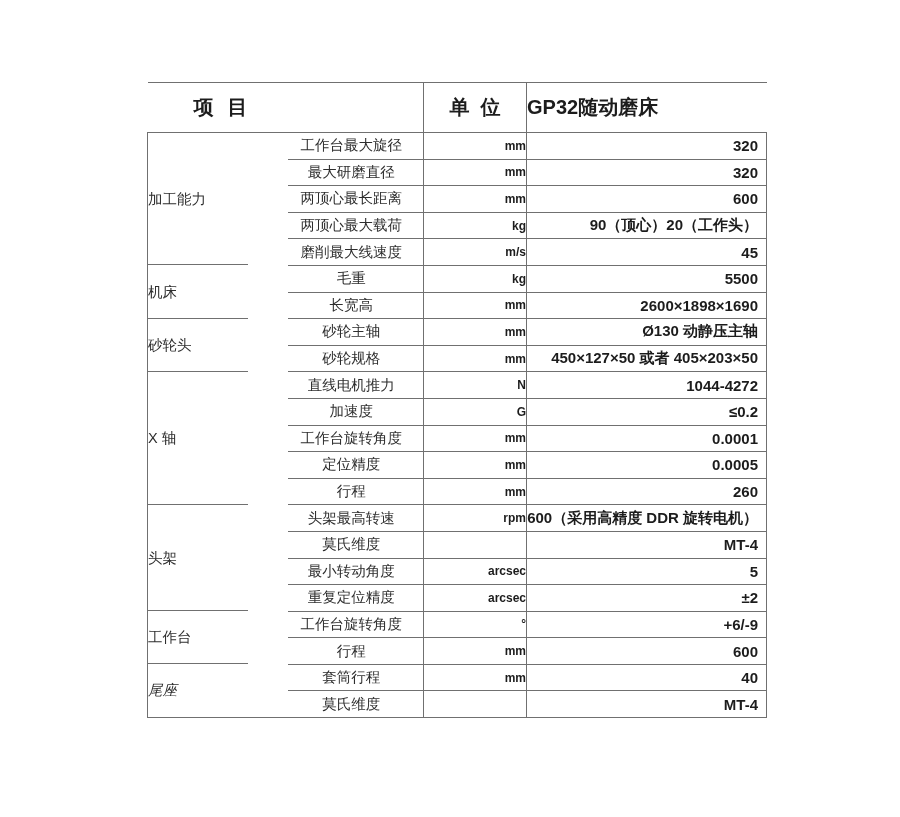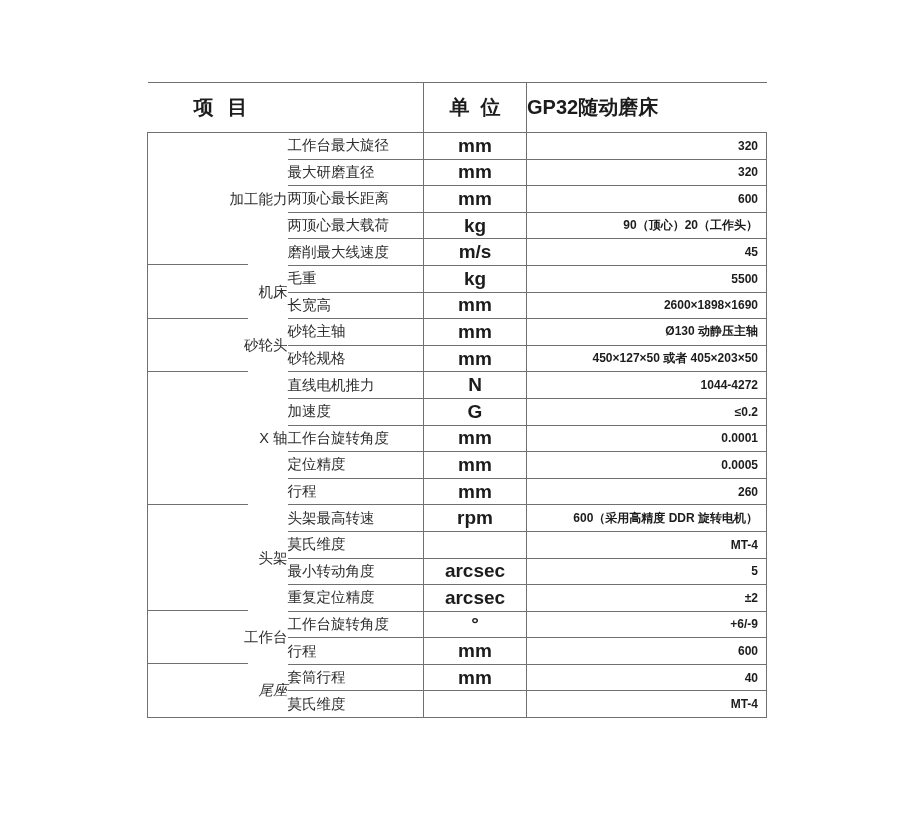--- a/index.html
+++ b/index.html
@@ -48,47 +48,47 @@
     border-bottom:1px solid var(--bc);
     text-align:left;
   }
 
   tbody tr{height:26.6px;}
   td{padding:0;vertical-align:middle;font-size:14.5px;color:var(--label);}
 
   
   td.cat{
     border-left:1px solid var(--bc);
-    text-align:right;
+    text-align:left;
     position:relative;
   }
   td.cat.cat-sep::after{
     content:"";
     position:absolute;left:0;bottom:0;
     width:100px;height:1px;
     background:var(--bc);
   }
   td.cat.cat-last{border-bottom:1px solid var(--bc);font-style:italic;}
 
   td.sub{
     border-bottom:1px solid var(--bc);
     border-right:1px solid var(--bc);
-    text-align:left;padding-right:8px;
+    text-align:center;padding-right:8px;
   }
   td.unit{
     border-bottom:1px solid var(--bc);
     border-right:1px solid var(--bc);
-    text-align:center;
-    font-size:19px;font-weight:600;color:var(--ink);
+    text-align:right;
+    font-size:12px;font-weight:600;color:var(--ink);
   }
   td.val{
     border-bottom:1px solid var(--bc);
     border-right:1px solid var(--bc);
     text-align:right;padding-right:8px;
-    font-size:12px;font-weight:600;color:var(--ink);
+    font-size:15px;font-weight:600;color:var(--ink);
   }
 </style>
 </head>
 <body>
 
 <div class="sheet">
   <table class="spec">
     <colgroup>
       <col class="c-cat">
         <col class="c-sub">

